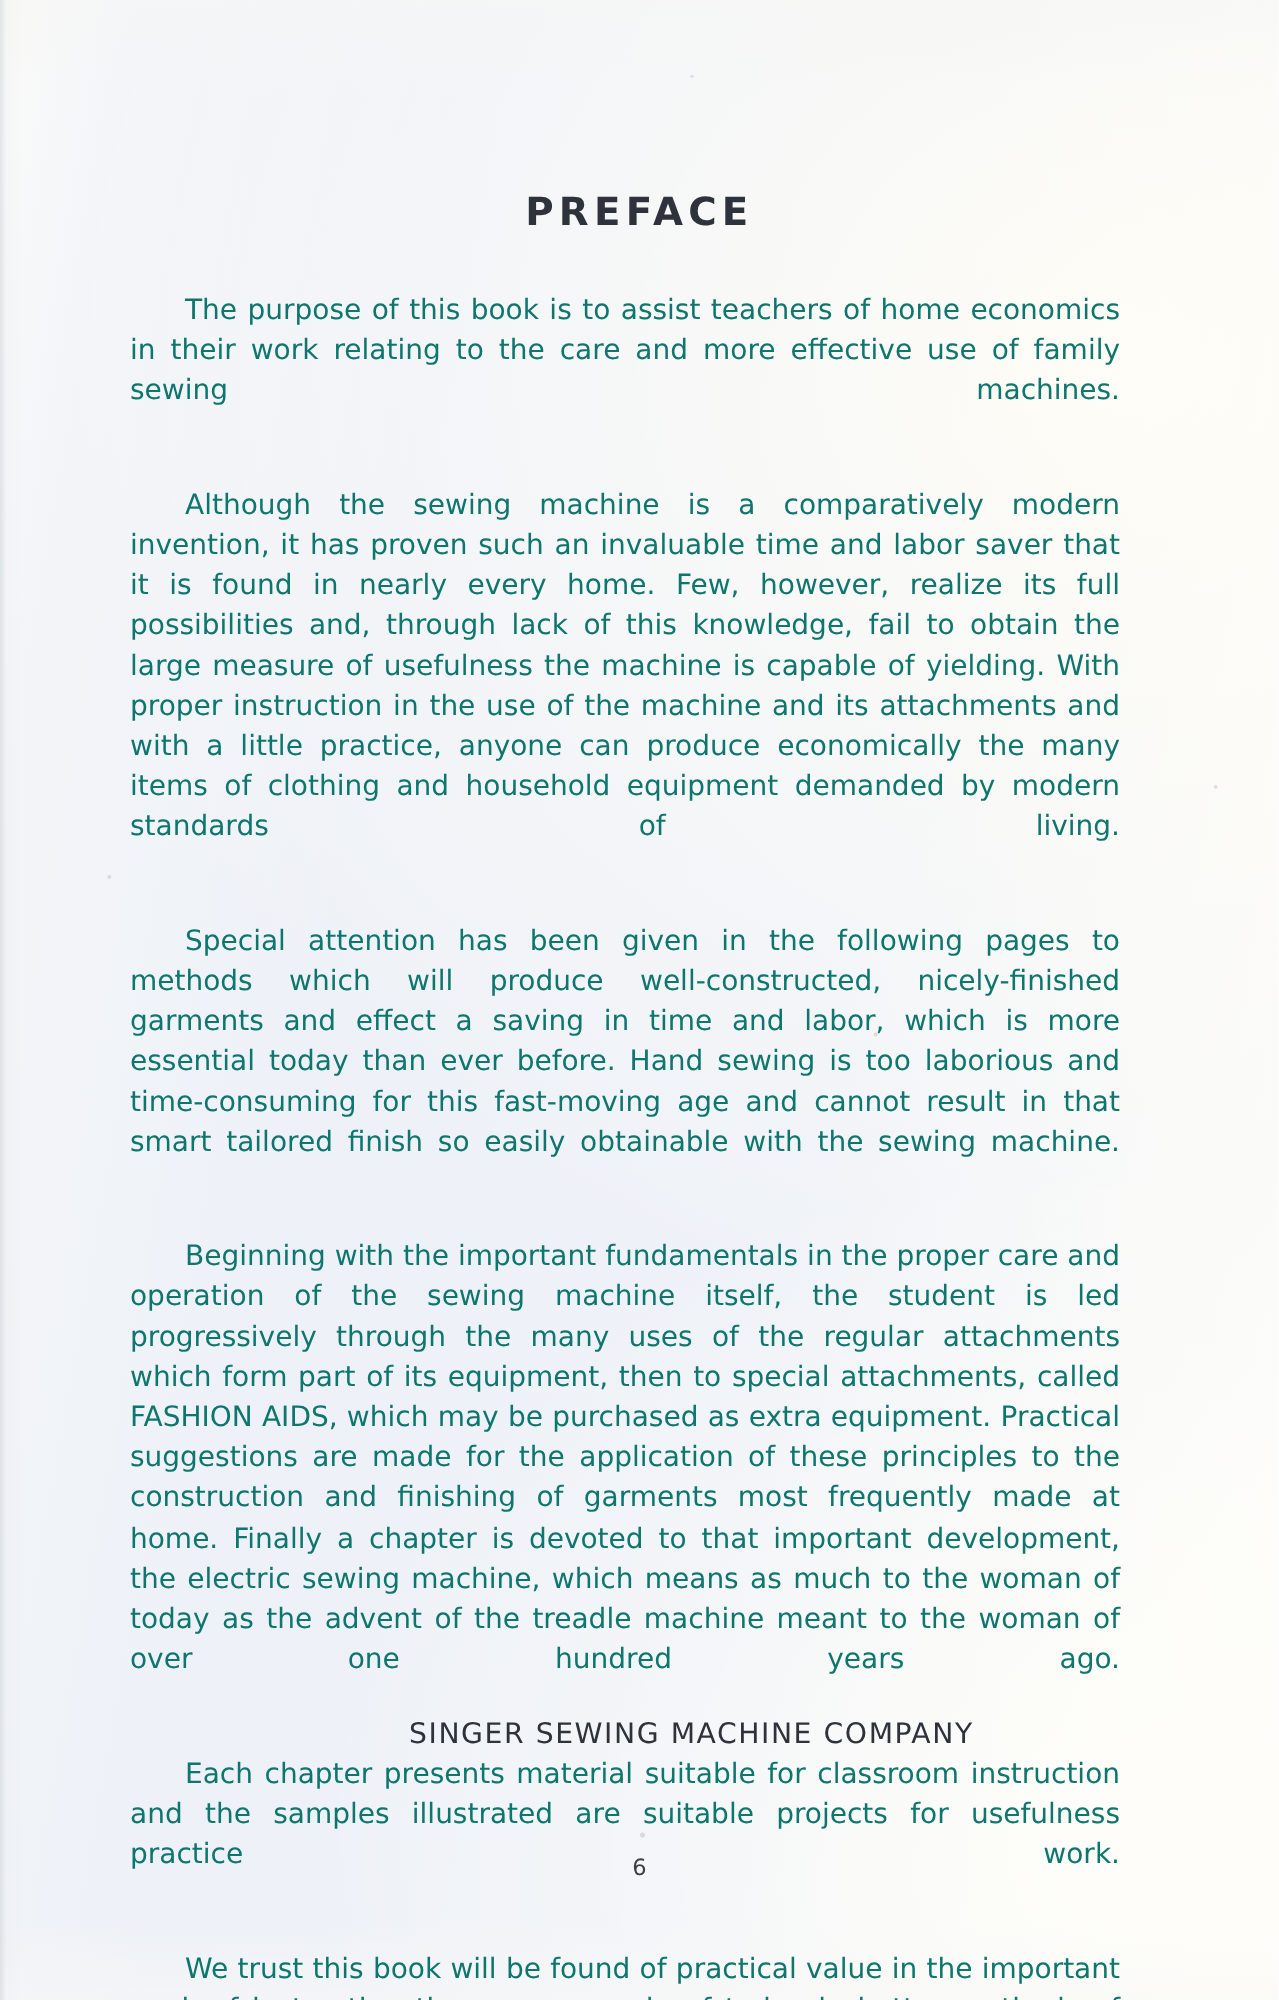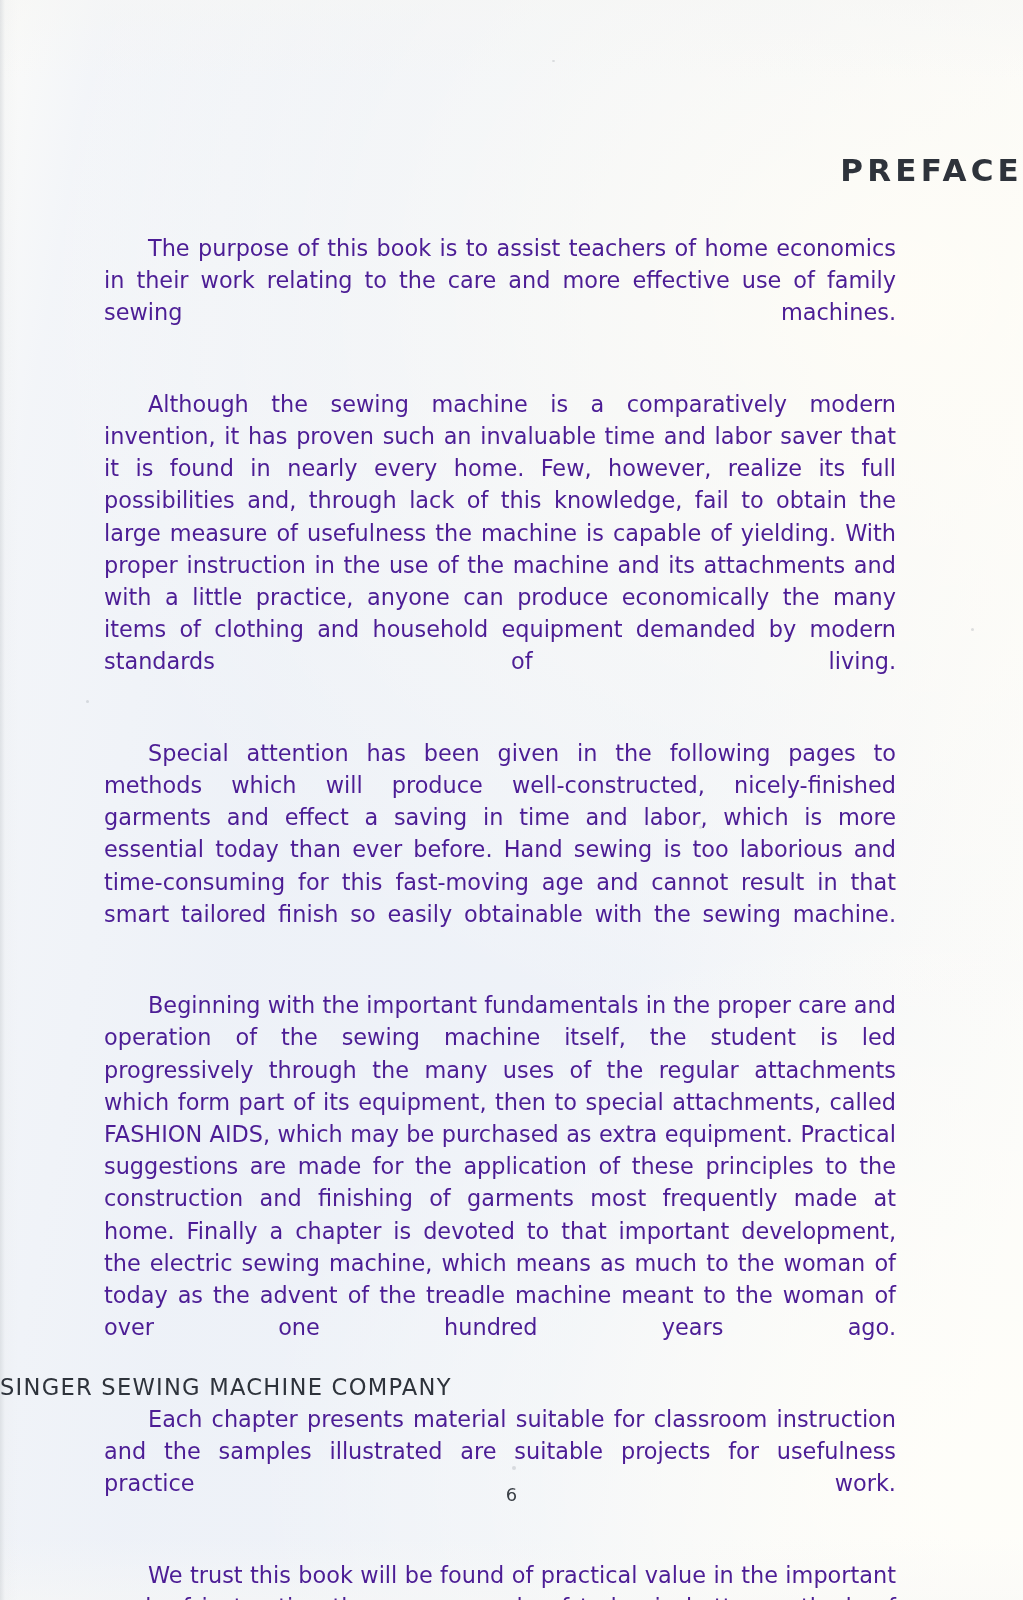--- a/index.html
+++ b/index.html
@@ -76,40 +76,40 @@
     width: 1023px;
     height: 1600px;
     z-index: 5;
   }
 
   .doc-title {
     position: absolute;
     left: 0;
     top: 152px;
     width: 1023px;
-    text-align: right;
+    text-align: center;
     font-size: 31px;
     font-weight: 700;
     letter-spacing: 4.2px;
     color: #2e333b;
     font-family: "DejaVu Sans", sans-serif;
   }
 
   .body-col {
     position: absolute;
     left: 104px;
     top: 232px;
     width: 792px;
   }
 
   p.para {
     margin: 0 0 27px 0;
     font-size: 22.4px;
     line-height: 32.2px;
-    color: #4c1d95;
+    color: #0f766e;
     text-align: justify;
     text-indent: 44px;
     font-family: "DejaVu Sans", sans-serif;
     font-weight: 400;
     -webkit-font-smoothing: antialiased;
   }
   p.para:last-of-type { margin-bottom: 0; }
 
   
   p.para::after {
@@ -118,21 +118,21 @@
     width: 100%;
   }
 
   .signature {
     position: absolute;
     left: 0;
     top: 1374px;
     width: 931px;
     padding-right: 152px;
     box-sizing: border-box;
-    text-align: left;
+    text-align: right;
     font-size: 22.6px;
     letter-spacing: 1.25px;
     color: #2e333b;
     font-family: "DejaVu Sans", sans-serif;
     font-weight: 400;
   }
 
   .folio {
     position: absolute;
     left: 0;

